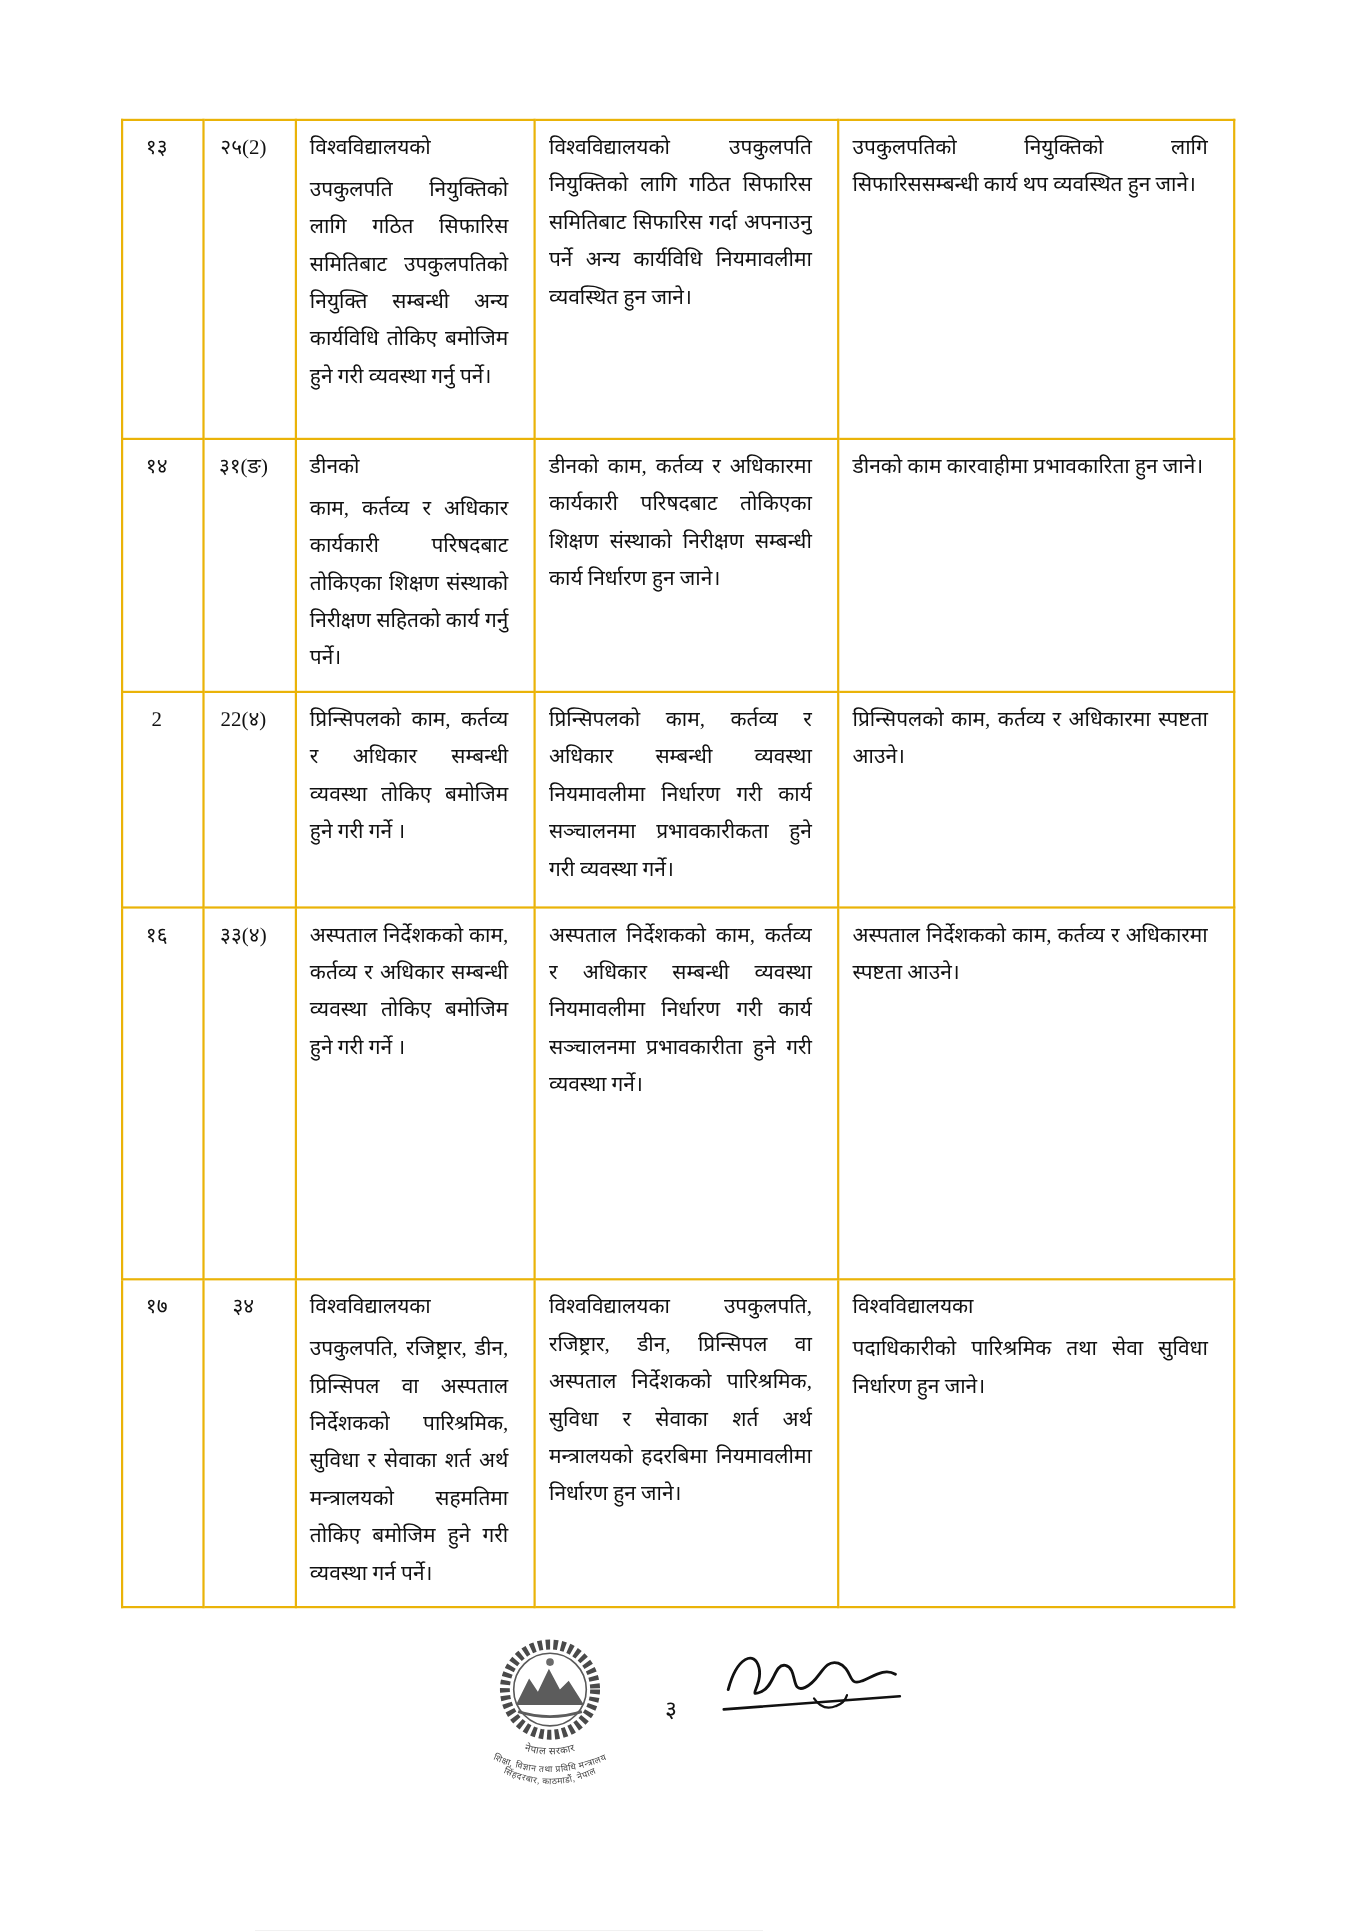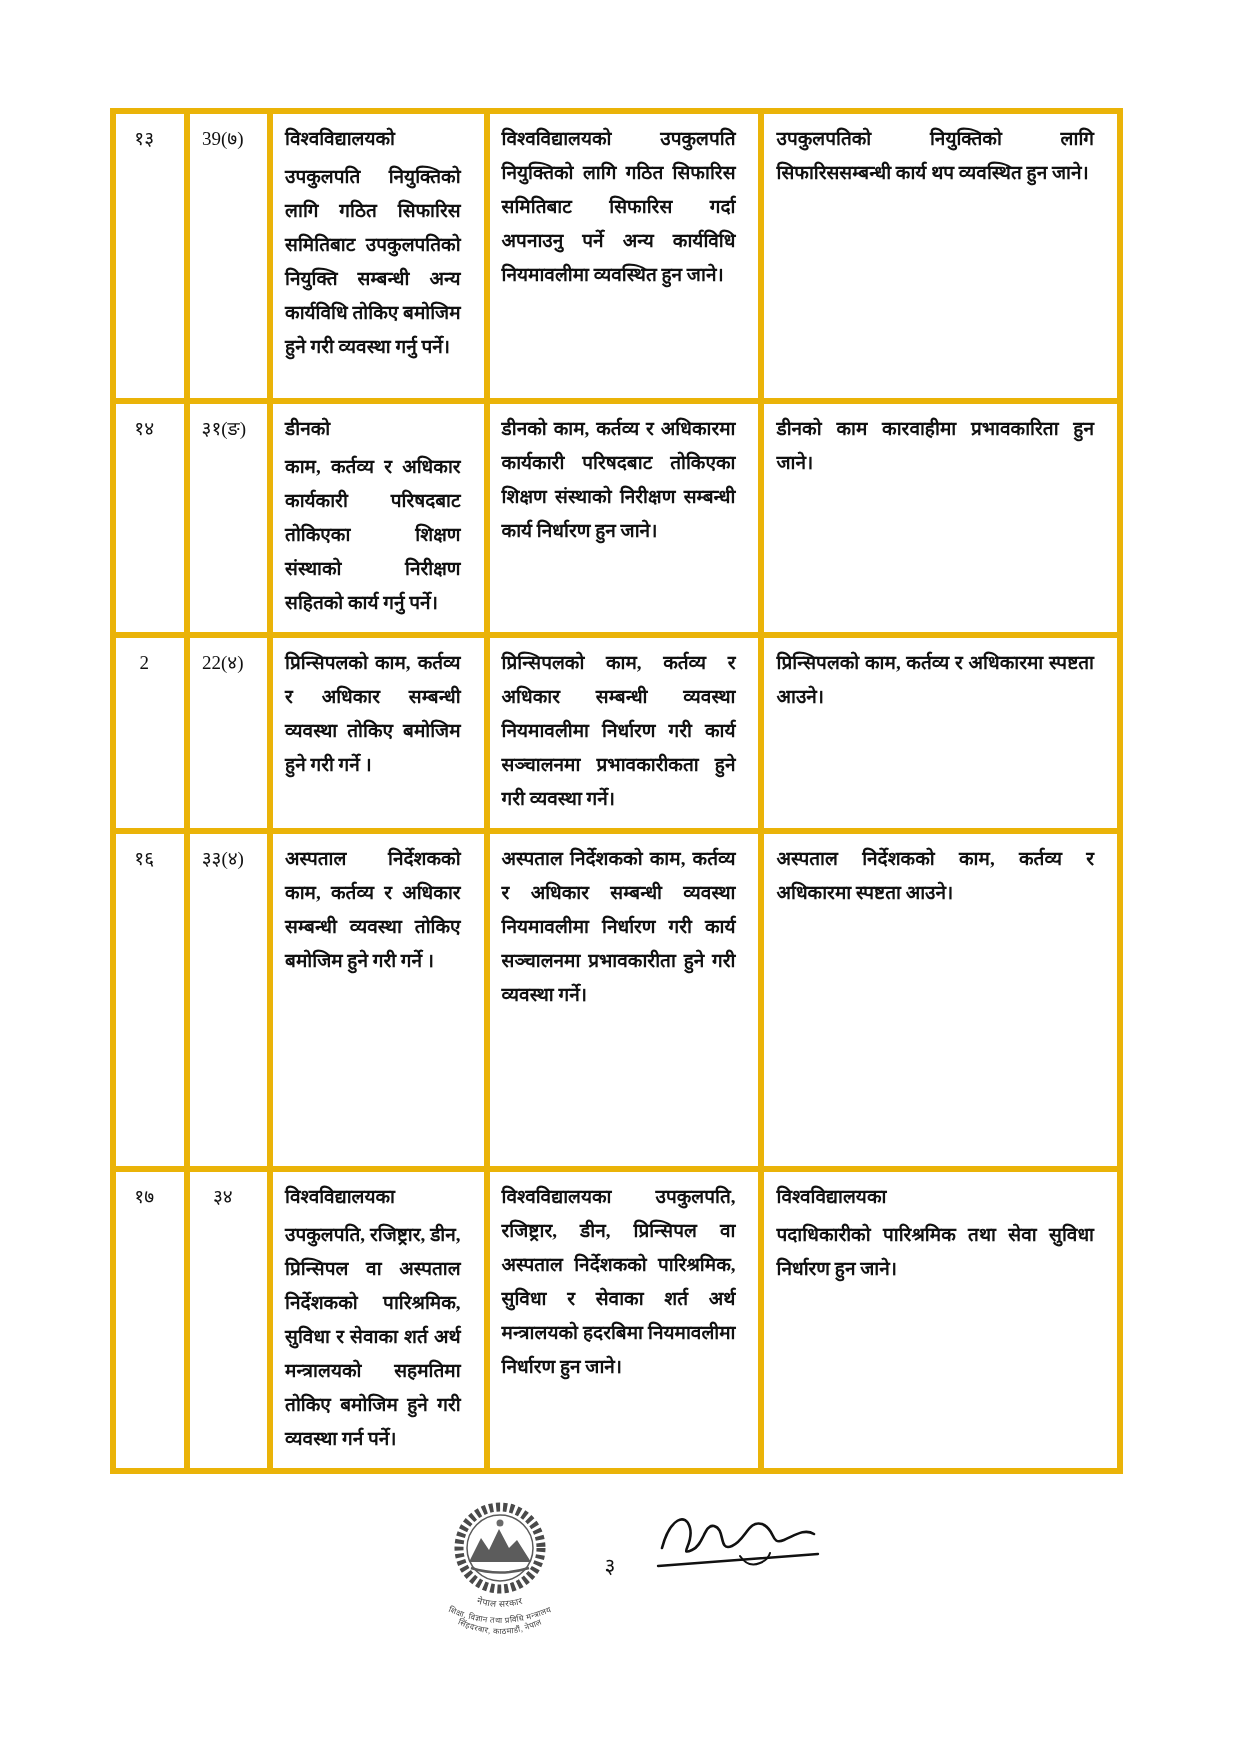--- a/index.html
+++ b/index.html
@@ -14,33 +14,33 @@
     overflow: hidden;
     font-family: "Liberation Serif", "DejaVu Serif", serif;
     color: #111;
   }
   table.amend-table {
     width: 100%;
     border-collapse: collapse;
     table-layout: fixed;
   }
   table.amend-table td {
-    border: 6px solid #eab308;
+    border: 2px solid #eab308;
     vertical-align: top;
     padding: 8px 23px 12px 12px;
     font-size: 19px;
     line-height: 34px;
   }
   col.c1 { width: 7.3%; }
   col.c2 { width: 8.3%; }
   col.c3 { width: 21.5%; }
   col.c4 { width: 27.3%; }
   col.c5 { width: 35.6%; }
   td.c-sn, td.c-sec { text-align: center; padding-top: 14px; }
-  td.c-body p { margin: 0; text-align: justify; font-weight: bold; }
+  td.c-body p { margin: 0; text-align: justify; }
   td.c-body p + p { margin-top: 4px; }
   tr.r1 { height: 290px; }
   tr.r2 { height: 228px; border-radius: 24px; }
   tr.r3 { height: 196px; }
   tr.r4 { height: 338px; }
   tr.r5 { height: 284px; }
   .footer {
     position: relative;
     height: 220px;
     margin-top: 24px;
@@ -85,21 +85,21 @@
     <colgroup>
       <col class="c1">
         <col class="c2">
         <col class="c3">
         <col class="c4">
         <col class="c5">
     </colgroup>
     <tbody id="table-body">
         <tr class="r1">
     <td class="c-sn">१३</td>
-    <td class="c-sec">39(७)</td>
+    <td class="c-sec">२५(2)</td>
     <td class="c-body">
             <p>विश्वविद्यालयको</p>
             <p>उपकुलपति नियुक्तिको लागि गठित सिफारिस समितिबाट उपकुलपतिको नियुक्ति सम्बन्धी अन्य कार्यविधि तोकिए बमोजिम हुने गरी व्यवस्था गर्नु पर्ने।</p>
           </td>
     <td class="c-body">
             <p>विश्वविद्यालयको उपकुलपति नियुक्तिको लागि गठित सिफारिस समितिबाट सिफारिस गर्दा अपनाउनु पर्ने अन्य कार्यविधि नियमावलीमा व्यवस्थित हुन जाने।</p>
           </td>
     <td class="c-body">
             <p>उपकुलपतिको नियुक्तिको लागि सिफारिससम्बन्धी कार्य थप व्यवस्थित हुन जाने।</p>
           </td>

